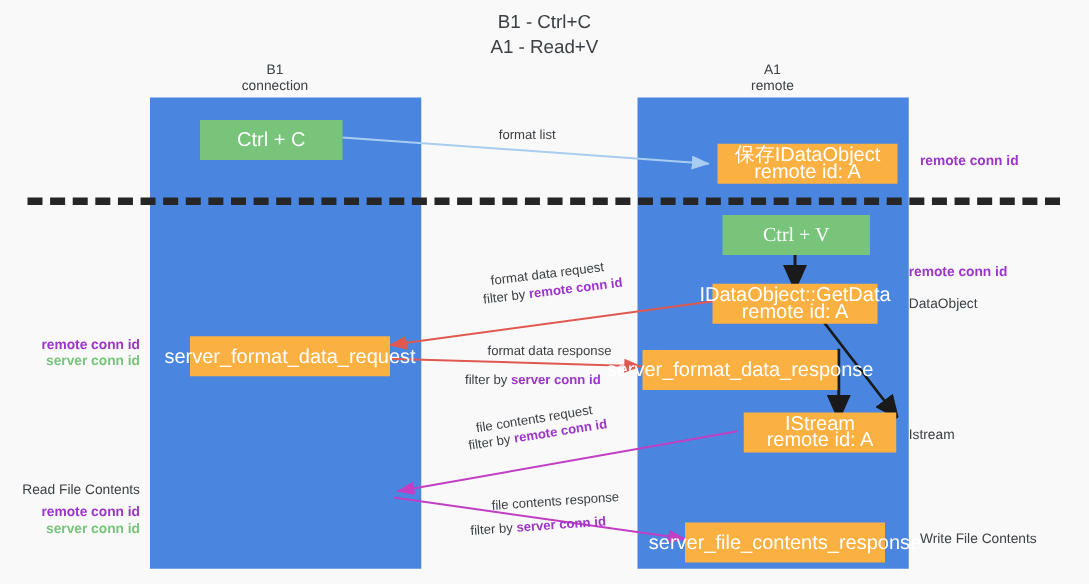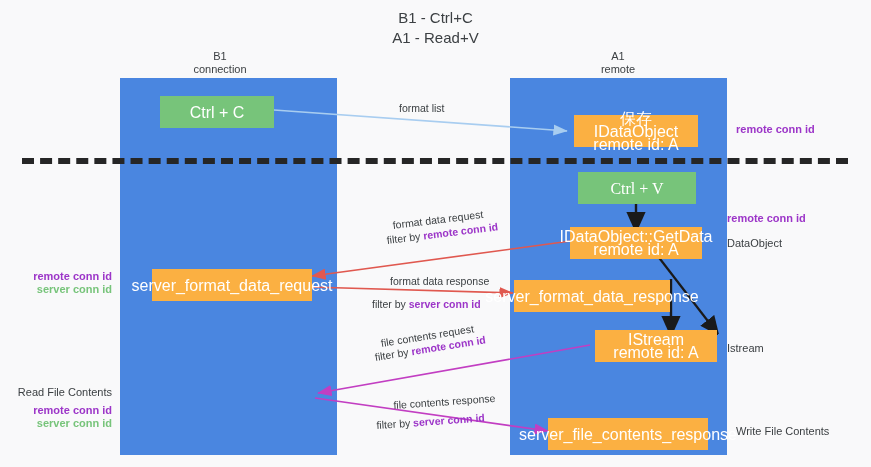--- a/index.html
+++ b/index.html
@@ -111,21 +111,21 @@
 
     <line x1="590" y1="345" x2="318" y2="393" stroke="#c23ec2" stroke-width="1.6" marker-end="url(#ah-mag)"></line>
 
     <line x1="315" y1="398" x2="548" y2="431" stroke="#c23ec2" stroke-width="1.6" marker-end="url(#ah-mag)"></line>
   </svg>
 
   <div class="abs box green" style="left:160px;top:96px;width:114px;height:28px;">
     <span>Ctrl + C</span>
   </div>
 
-  <div class="abs box orange" style="left:574px;top:115px;width:124px;height:32px;flex-direction:column;align-items:center;">
+  <div class="abs box orange" style="left:574px;top:115px;width:144px;height:32px;flex-direction:column;align-items:center;">
     <span>保存IDataObject</span>
     <span>remote id: A</span>
   </div>
 
   <div class="abs box green" style="left:578px;top:172px;width:118px;height:25px;font-family:Liberation Serif, serif;">
     <span>Ctrl + V</span>
   </div>
 
   <div class="abs box orange" style="left:570px;top:227px;width:132px;height:31px;flex-direction:column;">
     <span>IDataObject::GetData</span>

